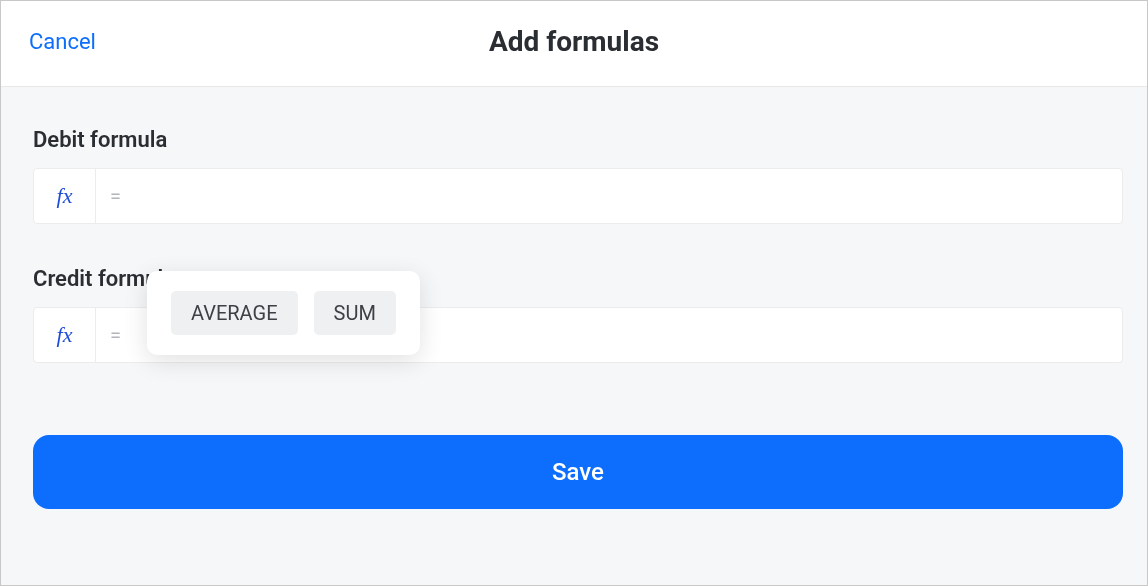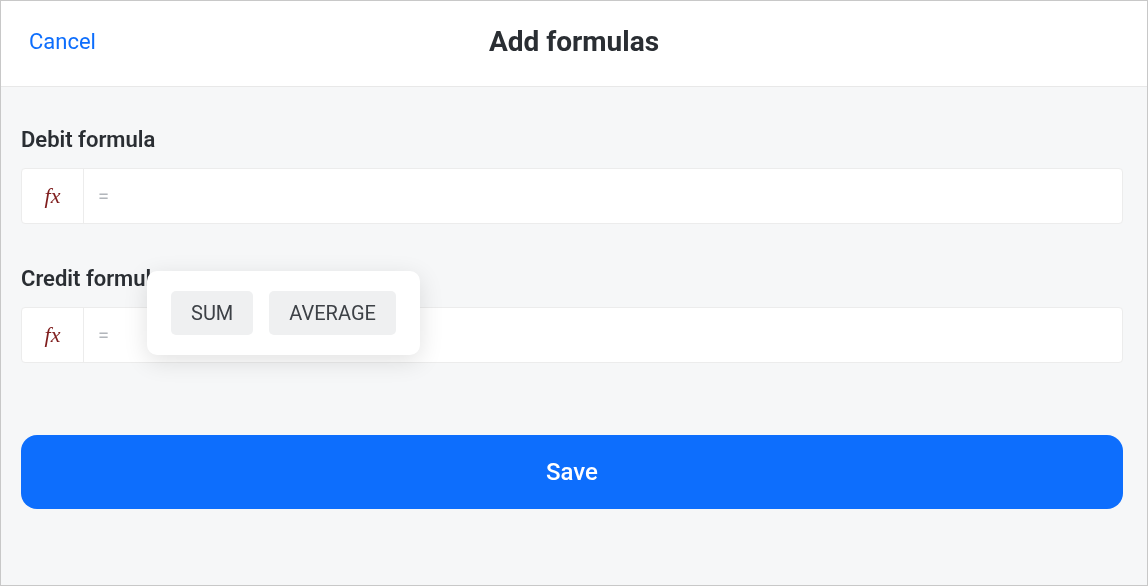--- a/index.html
+++ b/index.html
@@ -49,21 +49,21 @@
       top: 24px;
       color: #2a2e33;
       font-size: 28px;
       font-weight: 700;
       text-align: right;
     }
     
     .modal-body {
       flex: 1;
       background: #f6f7f8;
-      padding: 40px 24px 24px 20px;
+      padding: 40px 24px 24px 32px;
       position: relative;
     }
     
     .field-group {
       margin-bottom: 42px;
     }
     
     .field-label {
       color: #2a2e33;
       font-size: 22px;
@@ -81,21 +81,21 @@
       height: 56px;
       width: 100%;
     }
     
     .fx-prefix {
       width: 62px;
       display: flex;
       align-items: center;
       justify-content: center;
       border-right: 1px solid #ececec;
-      color: #7f1d1d;
+      color: #1d4ed8;
       font-family: Georgia, 'Times New Roman', serif;
       font-style: italic;
       font-size: 22px;
     }
     
     .equals-sign {
       padding: 0 14px;
       display: flex;
       align-items: center;
       color: #b2b6bb;
@@ -165,22 +165,22 @@
     <div class="field-group">
       <label class="field-label">Debit formula</label>
       <div class="formula-input-wrapper">
         <span class="fx-prefix">fx</span>
         <span class="equals-sign">=</span>
         <input type="text" class="formula-input" value="" style="">
       </div>
     </div>
     
     <div class="suggestion-popover">
+      <button class="suggestion-chip">AVERAGE</button>
       <button class="suggestion-chip">SUM</button>
-      <button class="suggestion-chip">AVERAGE</button>
     </div>
     
     <div class="field-group">
       <label class="field-label">Credit formula</label>
       <div class="formula-input-wrapper">
         <span class="fx-prefix">fx</span>
         <span class="equals-sign">=</span>
         <input type="text" class="formula-input" value="" style="">
       </div>
     </div>

